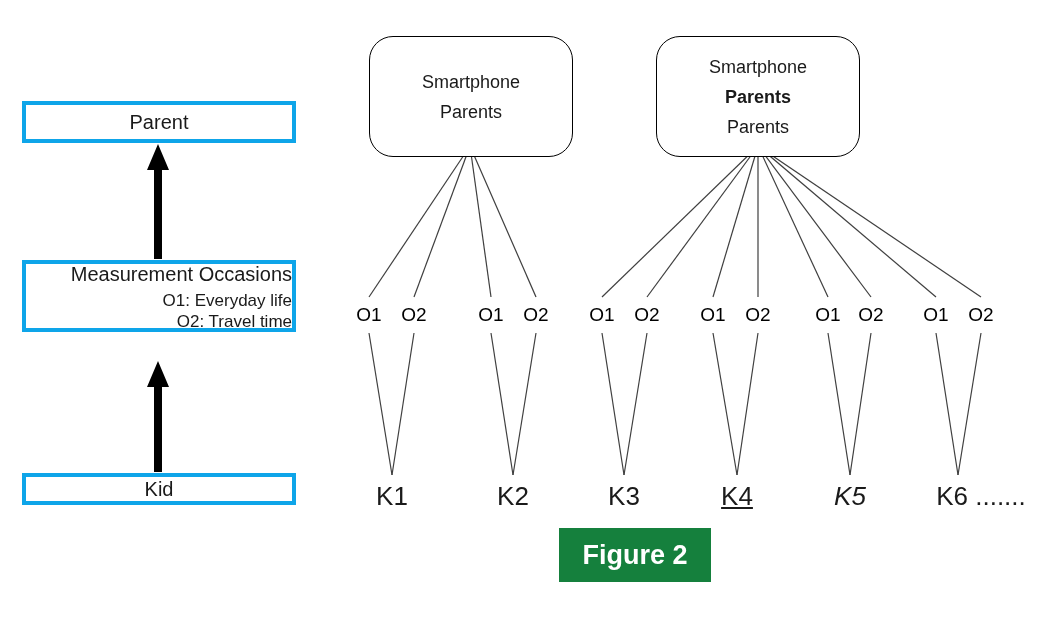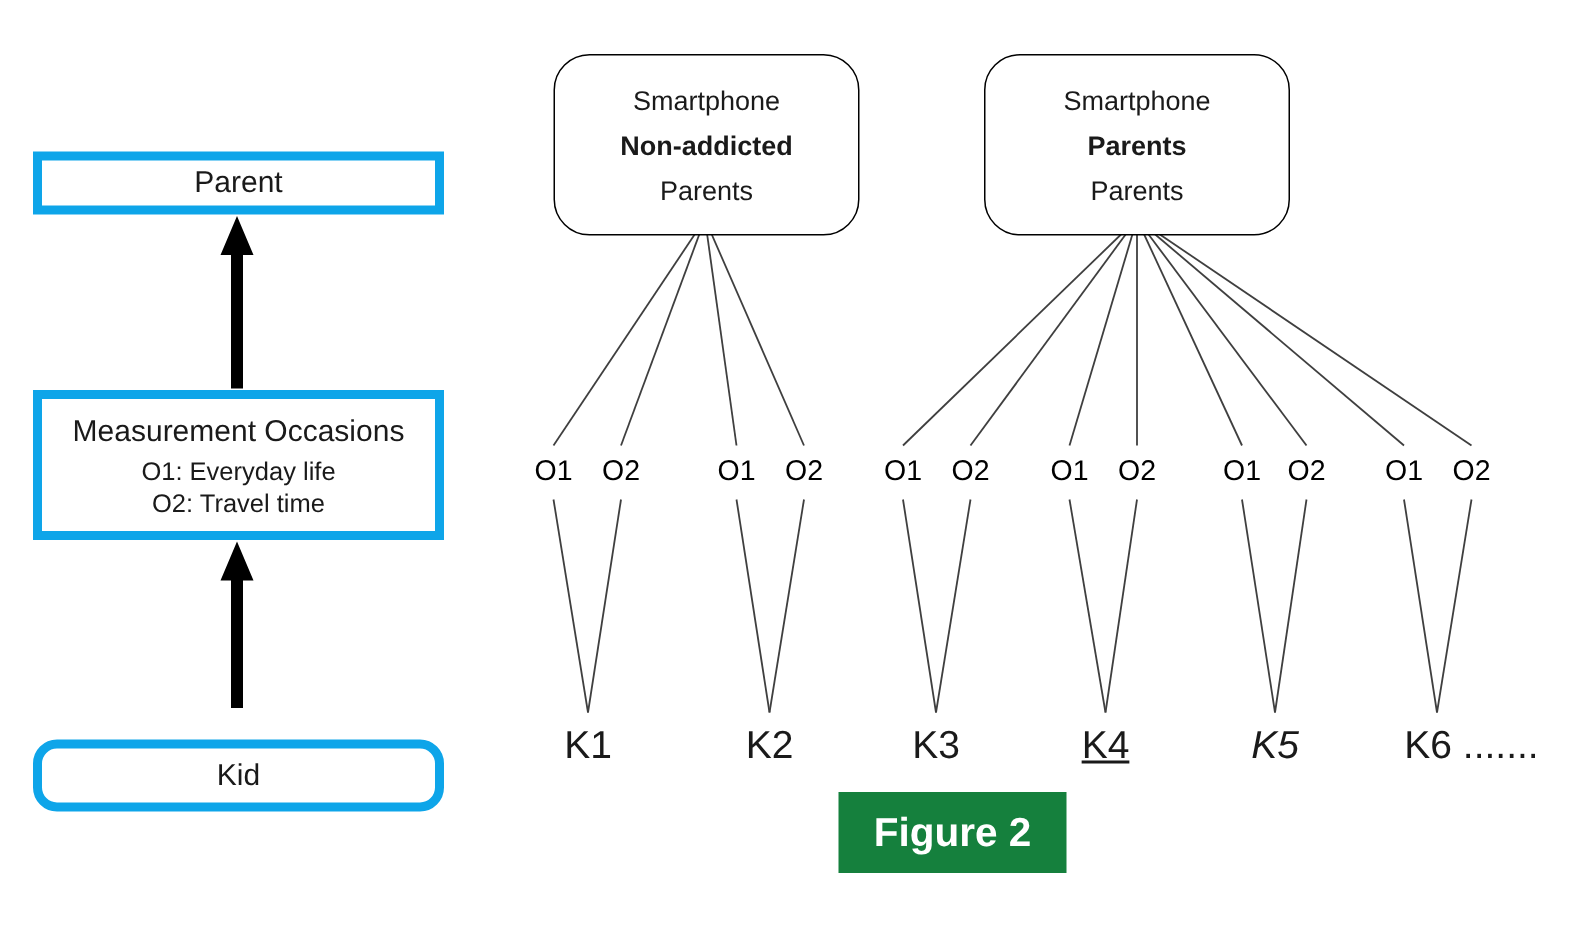--- a/index.html
+++ b/index.html
@@ -14,21 +14,21 @@
     background: #ffffff;
     overflow: hidden;
   }
   svg.lines-layer {
     position: absolute;
     left: 0; top: 0;
     width: 1054px; height: 620px;
   }
   .rect-box {
     position: absolute;
-    border: 6px solid #0ea5e9;
+    border: 4px solid #0ea5e9;
     background: #ffffff;
     box-sizing: border-box;
     display: flex;
     flex-direction: column;
     align-items: center;
     justify-content: center;
     color: #1a1a1a;
   }
   .rect-box .main-label {
     font-size: 20px;
@@ -119,33 +119,32 @@
       <line x1="936" y1="333" x2="958" y2="475" stroke="#3f3f3f" stroke-width="1.2"></line>
       <line x1="981" y1="333" x2="958" y2="475" stroke="#3f3f3f" stroke-width="1.2"></line>
       <polygon points="158,144 169,170 162,170 162,259 154,259 154,170 147,170" fill="#000000"></polygon>
       <polygon points="158,361 169,387 162,387 162,472 154,472 154,387 147,387" fill="#000000"></polygon>
     </svg>
 
   <div class="rect-box" style="left: 22px; top: 101px; width: 274px; height: 42px;">
     <span class="main-label">Parent</span>
   </div>
 
-  <div class="rect-box" style="left: 22px; top: 260px; width: 274px; height: 100px;">
+  <div class="rect-box" style="left: 22px; top: 260px; width: 274px; height: 72px; align-items: flex-end;">
     <span class="measure-title">Measurement Occasions</span>
     <span class="measure-sub">O1: Everyday life</span>
     <span class="measure-sub">O2: Travel time</span>
   </div>
 
-  <div class="rect-box" style="left: 22px; top: 493px; width: 274px; height: 48px; border-radius: 16px;">
+  <div class="rect-box" style="left: 22px; top: 473px; width: 274px; height: 32px;">
     <span class="main-label">Kid</span>
   </div>
 
   <div class="round-box" style="left: 369px; top: 24px; width: 204px; height: 121px;">
     <span class="g-line">Smartphone</span>
-    <span class="g-line bold">Non-addicted</span>
     <span class="g-line">Parents</span>
   </div>
 
   <div class="round-box" style="left: 656px; top: 24px; width: 204px; height: 121px;">
     <span class="g-line">Smartphone</span>
     <span class="g-line bold">Parents</span>
     <span class="g-line">Parents</span>
   </div>
 
   <div id="occasion-row">

